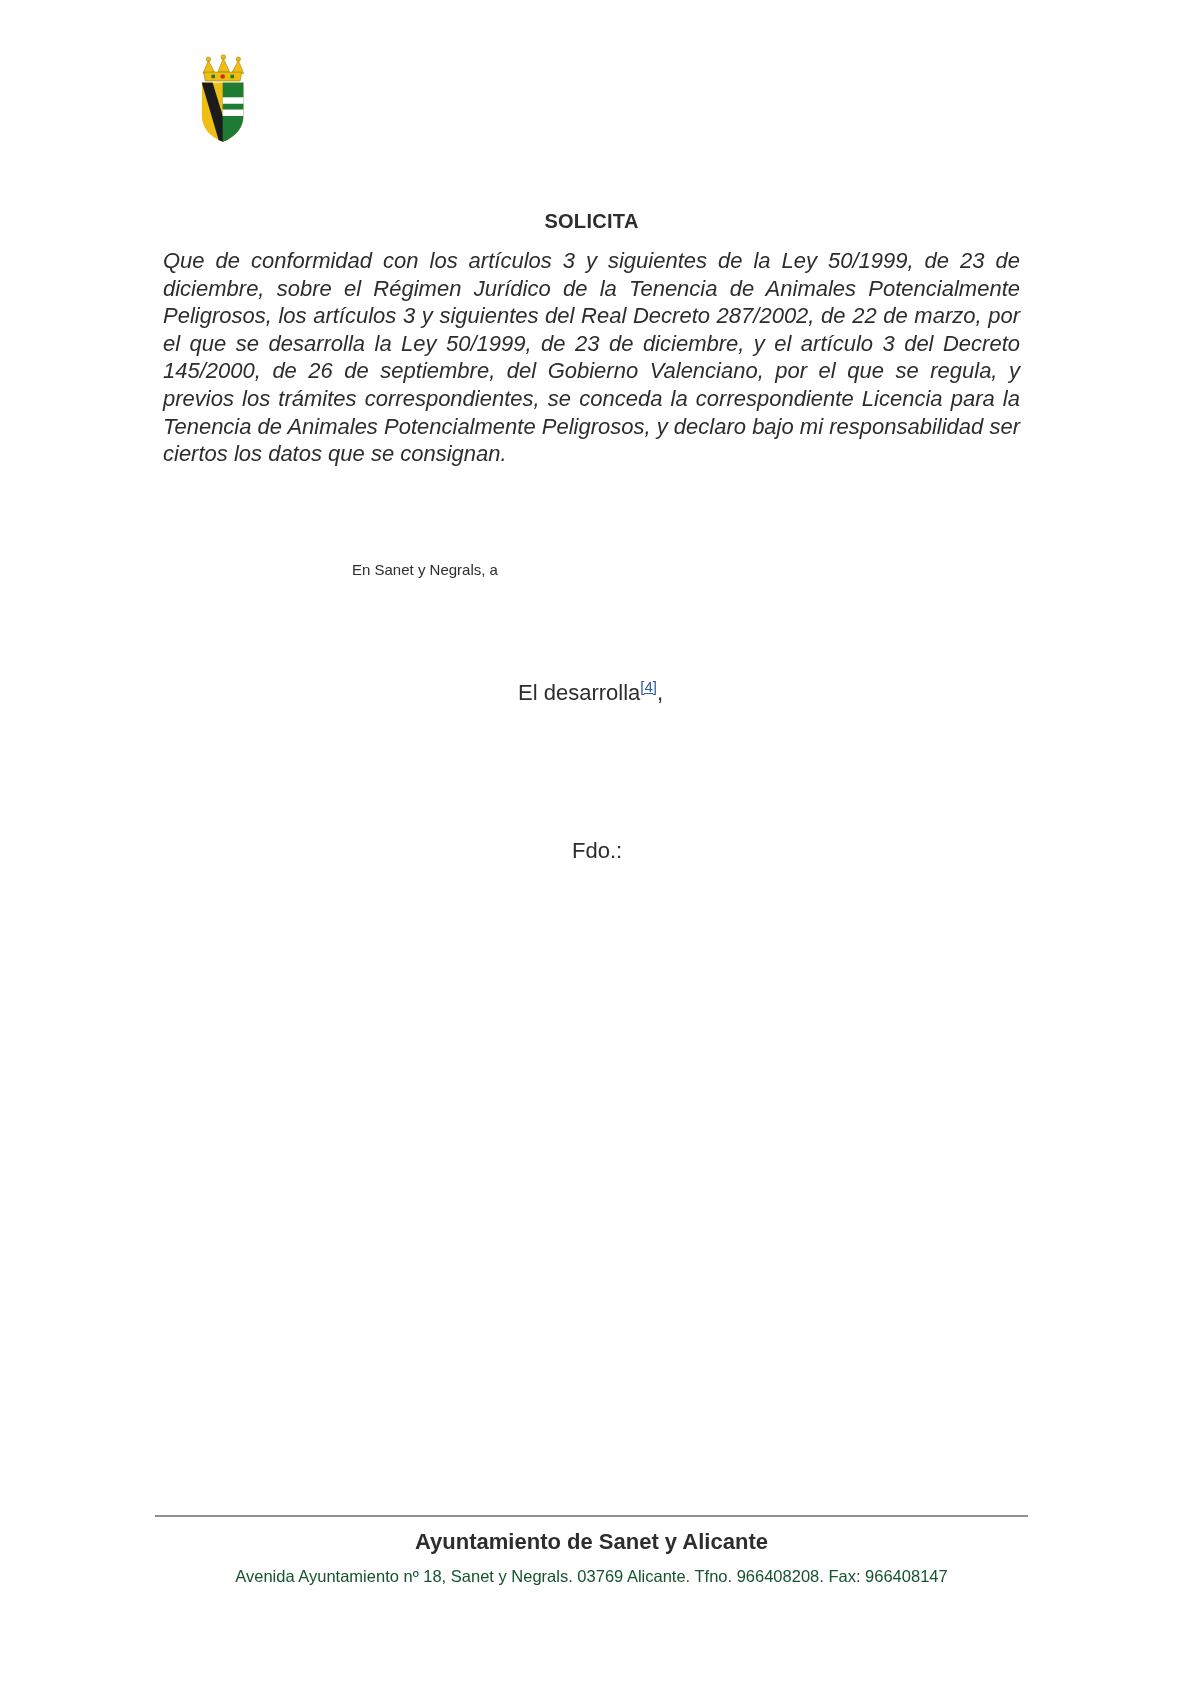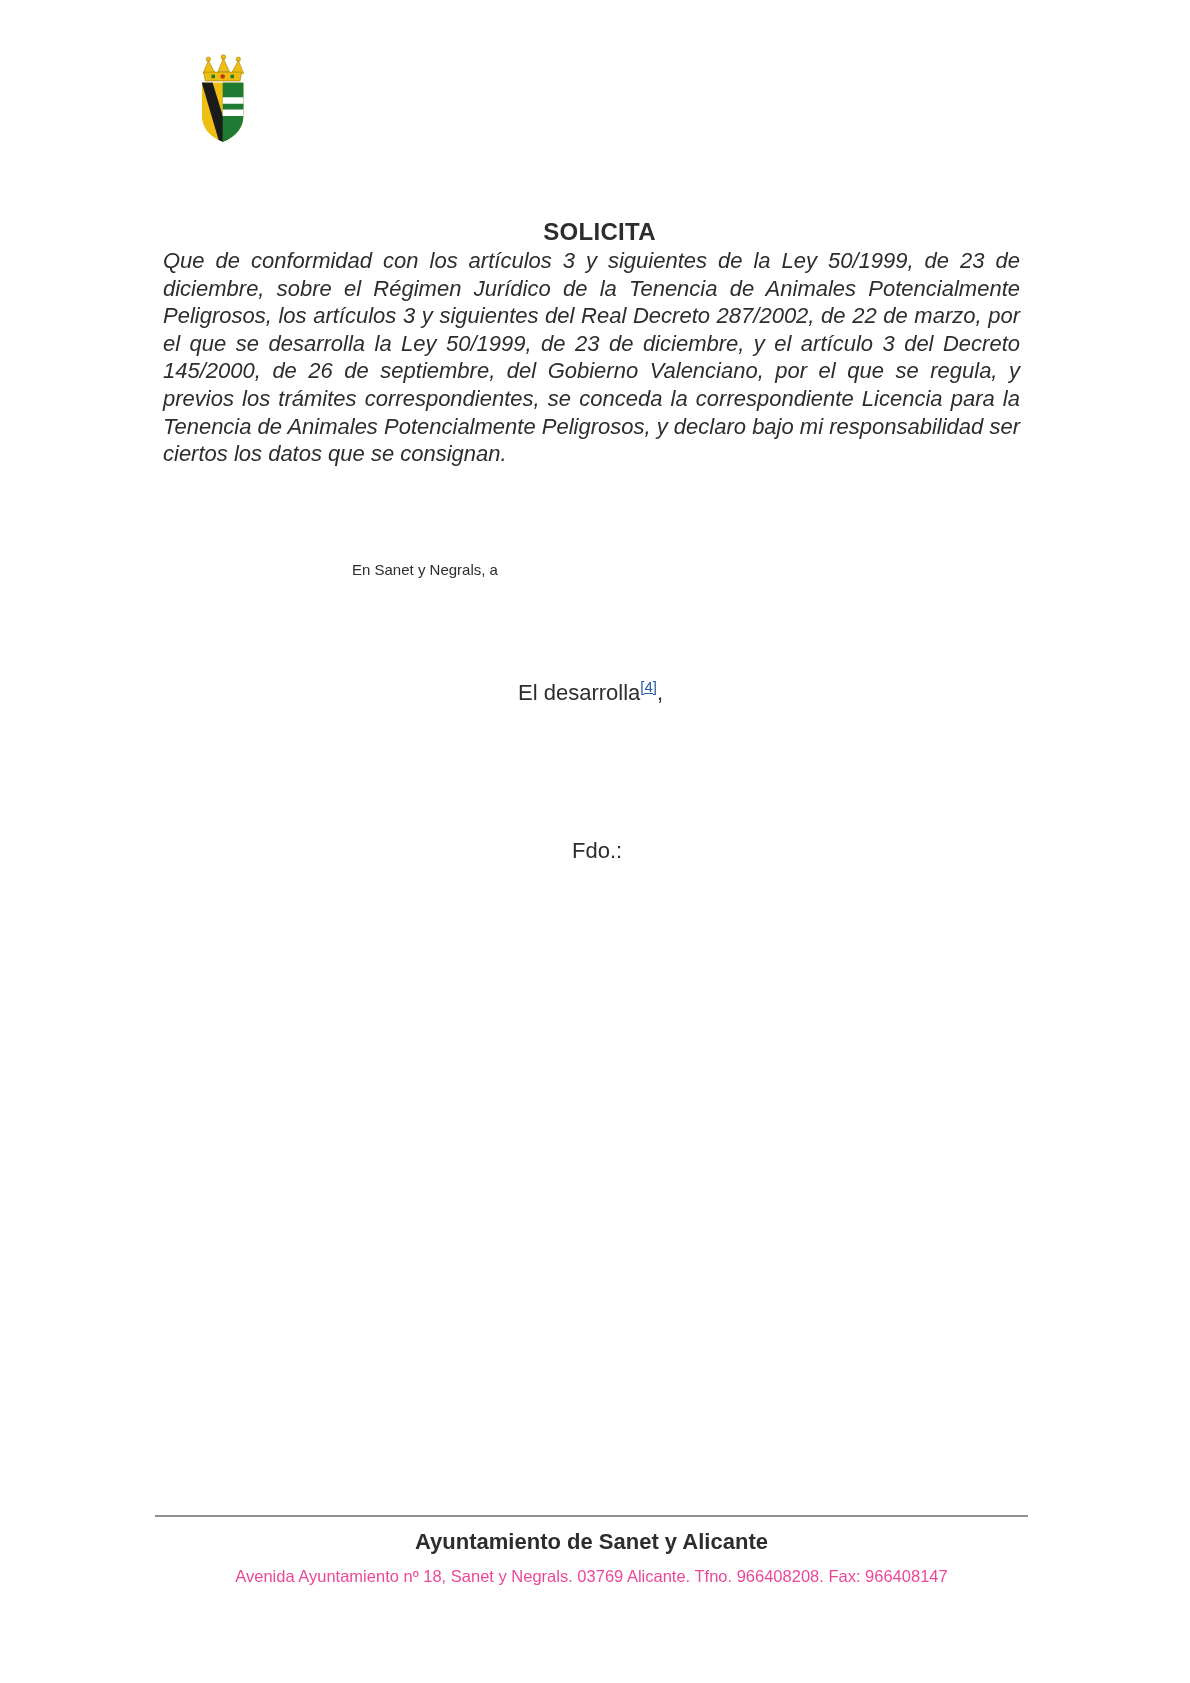--- a/index.html
+++ b/index.html
@@ -19,23 +19,23 @@
     top: 54px;
     width: 68px;
     height: 92px;
   }
   .logo svg { width: 100%; height: 100%; display: block; }
   .title {
     position: absolute;
     left: 163px;
     top: 210px;
     width: 857px;
-    margin: 8px;
+    margin: 0;
     text-align: center;
-    font-size: 24px;
+    font-size: 20px;
     font-weight: bold;
     letter-spacing: 0.3px;
   }
   .body-par {
     position: absolute;
     left: 163px;
     top: 247px;
     width: 857px;
     margin: 0;
     font-size: 22px;
@@ -97,21 +97,21 @@
     font-size: 22px;
     font-weight: bold;
   }
   .footer-address {
     position: absolute;
     left: 103px;
     top: 1567px;
     width: 977px;
     text-align: center;
     font-size: 16.5px;
-    color: #ec4899;
+    color: #14532d;
   }
 </style>
 </head>
 <body>
 
 <div class="page">
 
   <div class="logo">
     <svg viewBox="0 0 100 132" xmlns="http://www.w3.org/2000/svg">
       <g>

